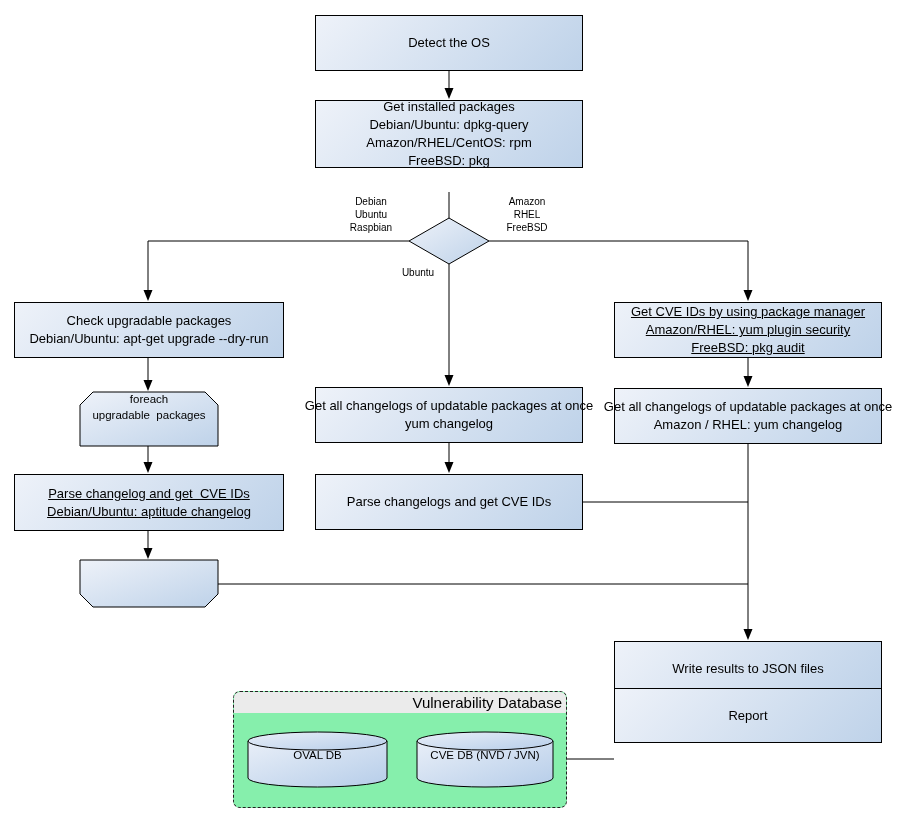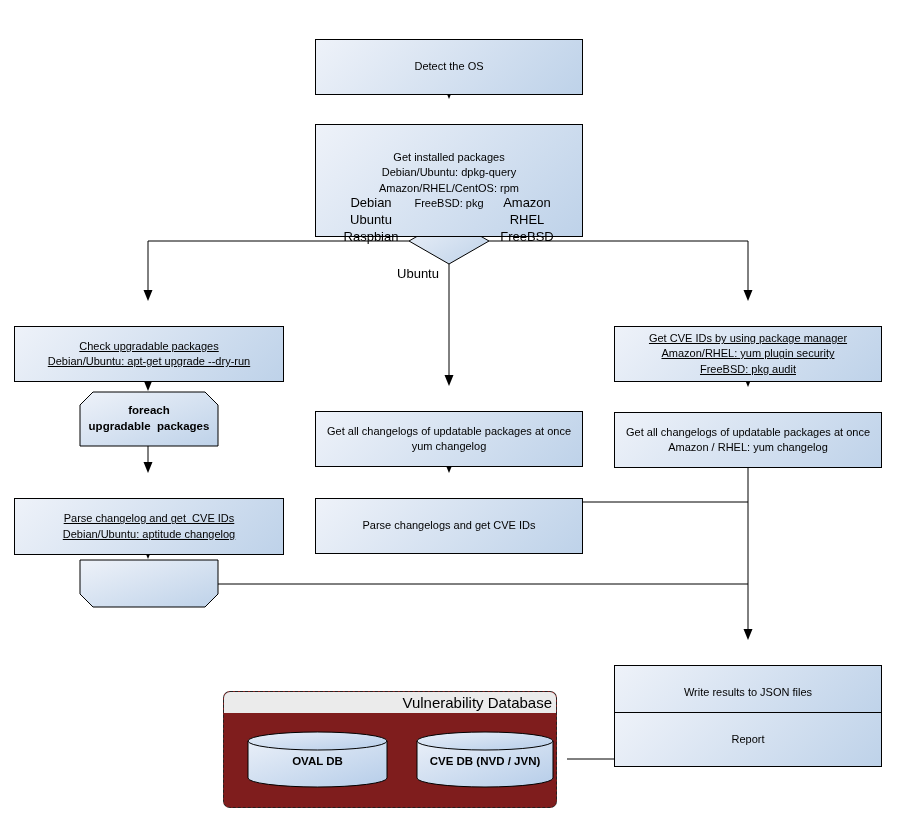--- a/index.html
+++ b/index.html
@@ -22,56 +22,54 @@
   }
   .node {
     position: absolute;
     z-index: 2;
     display: flex;
     align-items: center;
     justify-content: center;
     text-align: center;
     border: 1px solid #000;
     background: linear-gradient(135deg, #eef2f9 0%, #bed2e9 100%);
-    font-size: 11px;
+    font-size: 13px;
     line-height: 1.38;
     color: #000;
     box-sizing: border-box;
-    margin-top: 24px;
   }
   .node span, .shape-label span, .edge-label span {
     white-space: pre;
   }
   .shape-label {
     position: absolute;
     z-index: 2;
     display: flex;
-    align-items: center;
+    align-items: flex-start;
     justify-content: center;
     text-align: center;
     font-size: 11.5px;
     line-height: 1.38;
     color: #000;
     pointer-events: none;
-    font-weight: bold;
   }
   .edge-label {
     position: absolute;
     z-index: 2;
     text-align: center;
-    font-size: 13px;
+    font-size: 10px;
     line-height: 1.3;
     color: #000;
   }
   .vulndb {
     position: absolute;
     z-index: 0;
-    left: 223px; top: 691px;
+    left: 233px; top: 691px;
     width: 334px; height: 117px;
-    background: #7f1d1d;
+    background: #86efac;
     border: 1.5px dashed #222;
     border-radius: 7px;
     box-sizing: border-box;
   }
   .vulndb-header {
     position: absolute;
     left: 0; top: 0;
     width: 100%; height: 21px;
     background: #ebebeb;
     border-radius: 6px 6px 0 0;
@@ -155,28 +153,28 @@
     <g>
       <path d="M 417,741 L 417,778 A 68,9 0 0 0 553,778 L 553,741" fill="url(#gradCyl)" stroke="#000" stroke-width="1"></path>
       <ellipse cx="485" cy="741" rx="68" ry="9" fill="url(#gradCyl)" stroke="#000" stroke-width="1"></ellipse>
     </g>
   </svg>
 
   <div class="node" style="left:315px; top:15px;  width:268px; height:56px;">
     <span>Detect the OS</span>
   </div>
 
-  <div class="node" style="left:315px; top:100px; width:268px; height:113px;">
+  <div class="node" style="left:315px; top:100px; width:268px; height:68px;">
     <span>Get installed packages
 Debian/Ubuntu: dpkg-query
 Amazon/RHEL/CentOS: rpm
 FreeBSD: pkg</span>
   </div>
 
-  <div class="node" style="left:14px; top:302px; width:270px; height:56px;text-decoration:underline;">
+  <div class="node" style="left:14px; top:302px; width:270px; height:56px;">
     <span>Check upgradable packages
 Debian/Ubuntu: apt-get upgrade --dry-run</span>
   </div>
 
   <div class="node" style="left:315px; top:387px; width:268px; height:56px;">
     <span>Get all changelogs of updatable packages at once
 yum changelog</span>
   </div>
 
   <div class="node" style="left:614px; top:302px; width:268px; height:56px;text-decoration:underline;">

